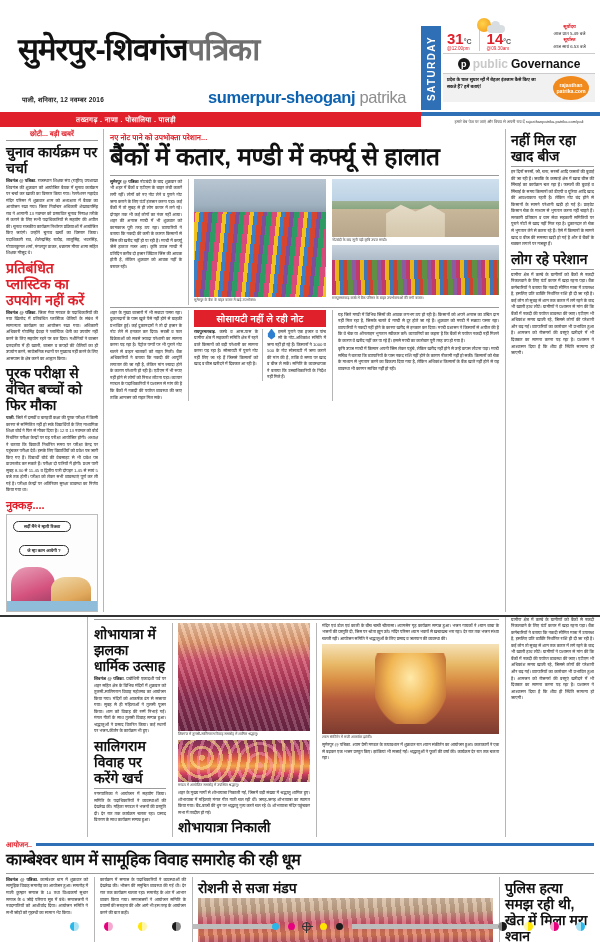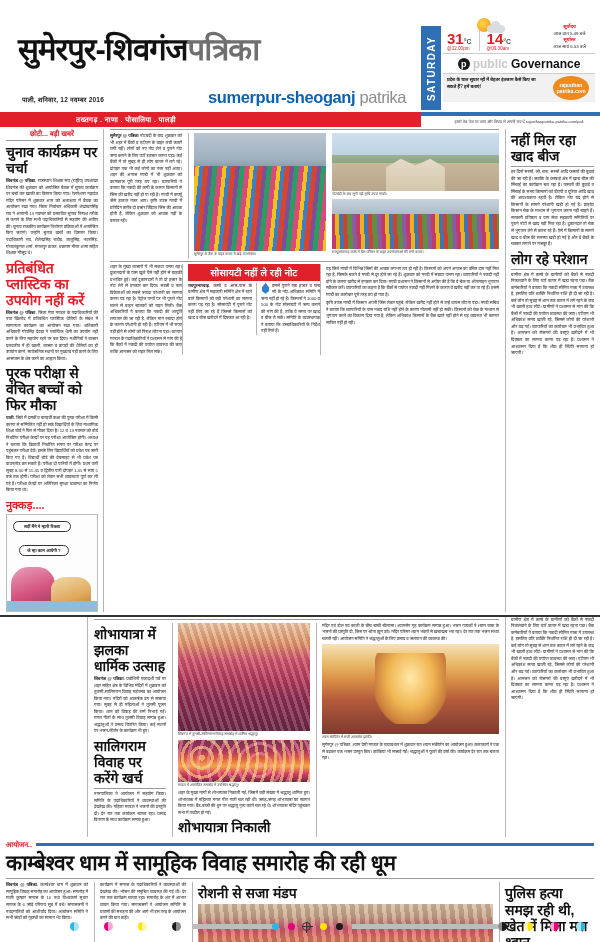--- a/index.html
+++ b/index.html
@@ -259,41 +259,43 @@
         <div class="ph-cartoon photo" style="height:98px">
           <div class="bubble" style="left:6px; top:6px; width:58px;">सर्दी मैंने ने म्हारी रिक्शा</div>
           <div class="bubble" style="left:12px; top:30px; width:50px;">जे म्हा काम आयेगी ?</div>
           <div style="position:absolute;left:4px;bottom:0;width:44px;height:44px;background:linear-gradient(160deg,#e8a0b8 0%,#d4527e 55%,#8e3a5c 100%);border-radius:40% 40% 4px 4px;"></div>
           <div style="position:absolute;right:6px;bottom:0;width:40px;height:34px;background:linear-gradient(160deg,#f0d9a8 0%,#e0a85c 60%,#b07a32 100%);border-radius:36% 36% 4px 4px;"></div>
           <div style="position:absolute;left:0;bottom:0;width:100%;height:10px;background:#8fbcd8;"></div>
         </div>
       </div>
 
       <div class="col-main">
+        <div class="kicker-red">नए नोट पाने को उपभोक्ता परेशान...</div>
+        <h1 class="hl">बैंकों में कतार, मण्डी में कर्फ्यू से हालात</h1>
         <div class="rule-h mb3"></div>
 
         <div style="display:flex; gap:6px;">
           <div style="width:72px">
             <p class="body-txt"><b>सुमेरपुर @ पत्रिका</b> <span>नोटबंदी के बाद शुक्रवार को भी शहर में बैंकों व एटीएम के बाहर लंबी कतारें लगी रहीं। लोगों को नए नोट लेने व पुराने नोट जमा कराने के लिए घंटों इंतजार करना पड़ा। कई बैंकों में तो सुबह से ही लोग कतार में लगे रहे। दोपहर तक भी कई लोगों का नंबर नहीं आया। शहर की अनाज मण्डी में भी शुक्रवार को कामकाज पूरी तरह ठप रहा। व्यापारियों ने बताया कि नकदी की कमी के कारण किसानों से जिंस की खरीद नहीं हो पा रही है। मण्डी में कर्फ्यू जैसे हालात नजर आए। कृषि उपज मण्डी में प्रतिदिन करीब दो हजार क्विंटल जिंस की आवक होती है, लेकिन शुक्रवार को आवक नहीं के बराबर रही।</span></p>
           </div>
           <div class="sep-v" style="width:138px; padding-left:5px">
             <div class="photo ph-crowd" style="height:118px"></div>
             <div class="cap">सुमेरपुर के बैंक के बाहर कतार में खड़े उपभोक्ता।</div>
           </div>
           <div style="flex:1">
             <div class="photo ph-temple" style="height:58px"></div>
             <div class="cap">नोटबंदी के बाद सूनी पड़ी कृषि उपज मण्डी।</div>
             <div class="photo ph-crowd2" style="height:50px"></div>
             <div class="cap">रायपुरमारवाड़ कस्बे में बैंक परिसर के बाहर उपभोक्ताओं की लगी कतार।</div>
           </div>
         </div>
 
         <div class="rule-h mt2 mb2"></div>
 
-        <div style="display:flex; ">
+        <div style="display:flex; gap:6px;">
           <div style="width:72px">
             <p class="body-txt">शहर के मुख्य बाजारों में भी सन्नाटा पसरा रहा। दुकानदारों के पास खुले पैसे नहीं होने से ग्राहकी प्रभावित हुई। कई दुकानदारों ने तो दो हजार के नोट लेने से इनकार कर दिया। सब्जी व फल विक्रेताओं को सबसे ज्यादा परेशानी का सामना करना पड़ रहा है। पेट्रोल पम्पों पर भी पुराने नोट चलने से वाहन चालकों को राहत मिली। बैंक अधिकारियों ने बताया कि नकदी की आपूर्ति लगातार की जा रही है, लेकिन मांग ज्यादा होने के कारण परेशानी हो रही है। एटीएम में भी रुपए नहीं होने से लोगों को निराश लौटना पड़ा। व्यापार मण्डल के पदाधिकारियों ने प्रशासन से मांग की है कि बैंकों में नकदी की पर्याप्त व्यवस्था की जाए ताकि आमजन को राहत मिल सके।</p>
           </div>
 
           <div class="sep-v" style="width:138px; padding-left:5px">
             <div class="red-banner">सोसायटी नहीं ले रही नोट</div>
             <div style="display:flex; gap:4px; margin-top:2px;">
               <p class="body-txt" style="width:64px"><b>रायपुरमारवाड़.</b> <span>कस्बे व आस-पास के ग्रामीण क्षेत्र में सहकारी समिति क्षेत्र में रहने वाले किसानों को बड़ी परेशानी का सामना करना पड़ रहा है। सोसायटी में पुराने नोट नहीं लिए जा रहे हैं जिससे किसानों को खाद व बीज खरीदने में दिक्कत आ रही है।</span></p>
               <p class="body-txt sep-v" style="flex:1;padding-left:4px"><span class="droplet"></span><span>इससे पुराने एक हजार व पांच सौ के नोट-अधिकांश समिति में जमा नहीं हो रहे हैं। किसानों ने 1000 व 500 के नोट सोसायटी में जमा कराने की मांग की है, ताकि वे समय पर खाद व बीज ले सकें। समिति के व्यवस्थापक ने बताया कि उच्चाधिकारियों के निर्देश नहीं मिले हैं।</span></p>
             </div>
@@ -355,21 +357,21 @@
         <p class="body-txt">ग्रामीण क्षेत्र में कस्बे के ग्रामीणों को बैंकों से नकदी निकलवाने के लिए घंटों कतार में खड़ा रहना पड़ा। बैंक कर्मचारियों ने बताया कि नकदी सीमित मात्रा में उपलब्ध है, इसलिए प्रति व्यक्ति निर्धारित राशि ही दी जा रही है। कई लोग तो सुबह से शाम तक कतार में लगे रहने के बाद भी खाली हाथ लौटे। ग्रामीणों ने प्रशासन से मांग की कि बैंकों में नकदी की पर्याप्त व्यवस्था की जाए। एटीएम भी अधिकांश समय खाली रहे, जिससे लोगों की परेशानी और बढ़ गई। व्यापारियों का कारोबार भी प्रभावित हुआ है। आमजन को रोजमर्रा की वस्तुएं खरीदने में भी दिक्कत का सामना करना पड़ रहा है। प्रशासन ने आश्वासन दिया है कि शीघ्र ही स्थिति सामान्य हो जाएगी।</p>
       </div>
     </div>
 
     <div class="cols" style="margin-top:3px">
       <div style="flex:1; padding:0 6px;">
         <div style="display:flex;align-items:center;gap:4px;">
           <span class="sec-label-red">आयोजन..</span>
           <span style="flex:1;height:3px;background:#2f6fb5;display:block"></span>
         </div>
-        <h1 class="hl" style="font-size:21px">काम्बेश्वर धाम में सामूहिक विवाह समारोह की रही धूम</h1>
+        <h1 class="hl" style="font-size:16px">काम्बेश्वर धाम में सामूहिक विवाह समारोह की रही धूम</h1>
         <div class="rule-h mb3"></div>
 
         <div style="display:flex; gap:6px;">
           <div style="width:82px">
             <p class="body-txt"><b>शिवगंज @ पत्रिका.</b> <span>काम्बेश्वर धाम में शुक्रवार को सामूहिक विवाह समारोह का आयोजन हुआ। समारोह में माली कुम्हार समाज के 10 तथा विश्वकर्मा सुधार समाज के 6 जोड़े परिणय सूत्र में बंधे। समाजजनों ने नवदम्पतियों को आशीर्वाद दिया। आयोजन समिति ने सभी जोड़ों को गृहस्थी का सामान भेंट किया।</span></p>
           </div>
           <div class="sep-v" style="width:92px;padding-left:5px">
             <p class="body-txt">कार्यक्रम में समाज के पदाधिकारियों ने व्यवस्थाओं की देखरेख की। भोजन की समुचित व्यवस्था की गई थी। देर रात तक कार्यक्रम चलता रहा। समारोह के अंत में आभार व्यक्त किया गया। समाजजनों ने आयोजन समिति के प्रयासों की सराहना की और आगे भी इस तरह के आयोजन करने की बात कही।</p>
           </div>
           <div class="sep-v" style="flex:1;padding-left:5px">

